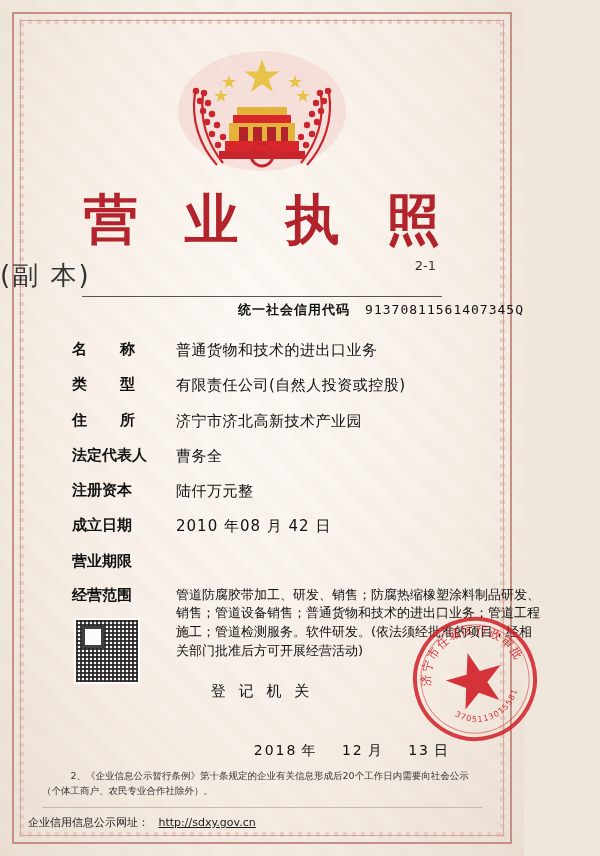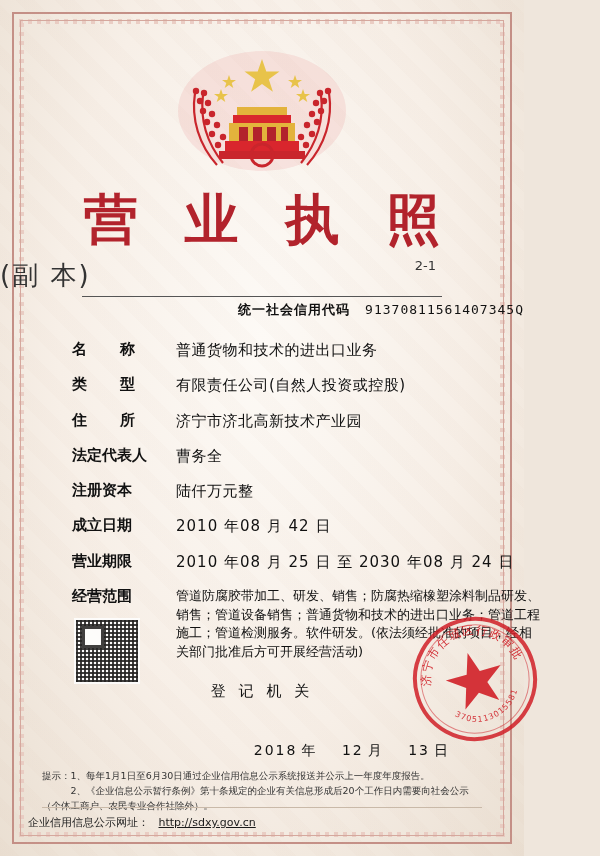--- a/index.html
+++ b/index.html
@@ -283,21 +283,20 @@
       <div class="v">陆仟万元整</div>
     </div>
 
     <div class="row date">
       <div class="k spread4">成立日期</div>
       <div class="v">2010 年08 月 42 日</div>
     </div>
 
     <div class="row date">
       <div class="k spread4">营业期限</div>
-      <div class="v">2010 年08 月 25 日 至 2030 年08 月 24 日</div>
     </div>
 
     <div class="row scope">
       <div class="k spread4">经营范围</div>
       <div class="v">管道防腐胶带加工、研发、销售；防腐热缩橡塑涂料制品研发、销售；管道设备销售；普通货物和技术的进出口业务；管道工程施工；管道检测服务。软件研发。(依法须经批准的项目，经相关部门批准后方可开展经营活动)</div>
     </div>
 
   </div>
 
   <div class="qr"></div>
@@ -320,21 +319,20 @@
 
   <div class="registrar">登 记 机 关</div>
 
   <div class="date-line">
     <span>2018</span><span style="margin:0 4px">年</span>
     <span style="margin-left:14px">12</span><span style="margin:0 4px">月</span>
     <span style="margin-left:14px">13</span><span style="margin:0 4px">日</span>
   </div>
 
   <div class="notes">
-    <div>提示：1、每年1月1日至6月30日通过企业信用信息公示系统报送并公示上一年度年度报告。</div>
     <div>　　　2、《企业信息公示暂行条例》第十条规定的企业有关信息形成后20个工作日内需要向社会公示（个体工商户、农民专业合作社除外）。</div>
   </div>
 
   <div class="bottom-rule"></div>
 
   <div class="footer">
     <div class="left">
       <span>企业信用信息公示网址：</span>
       <a class="url" href="#">http://sdxy.gov.cn</a>
     </div>

